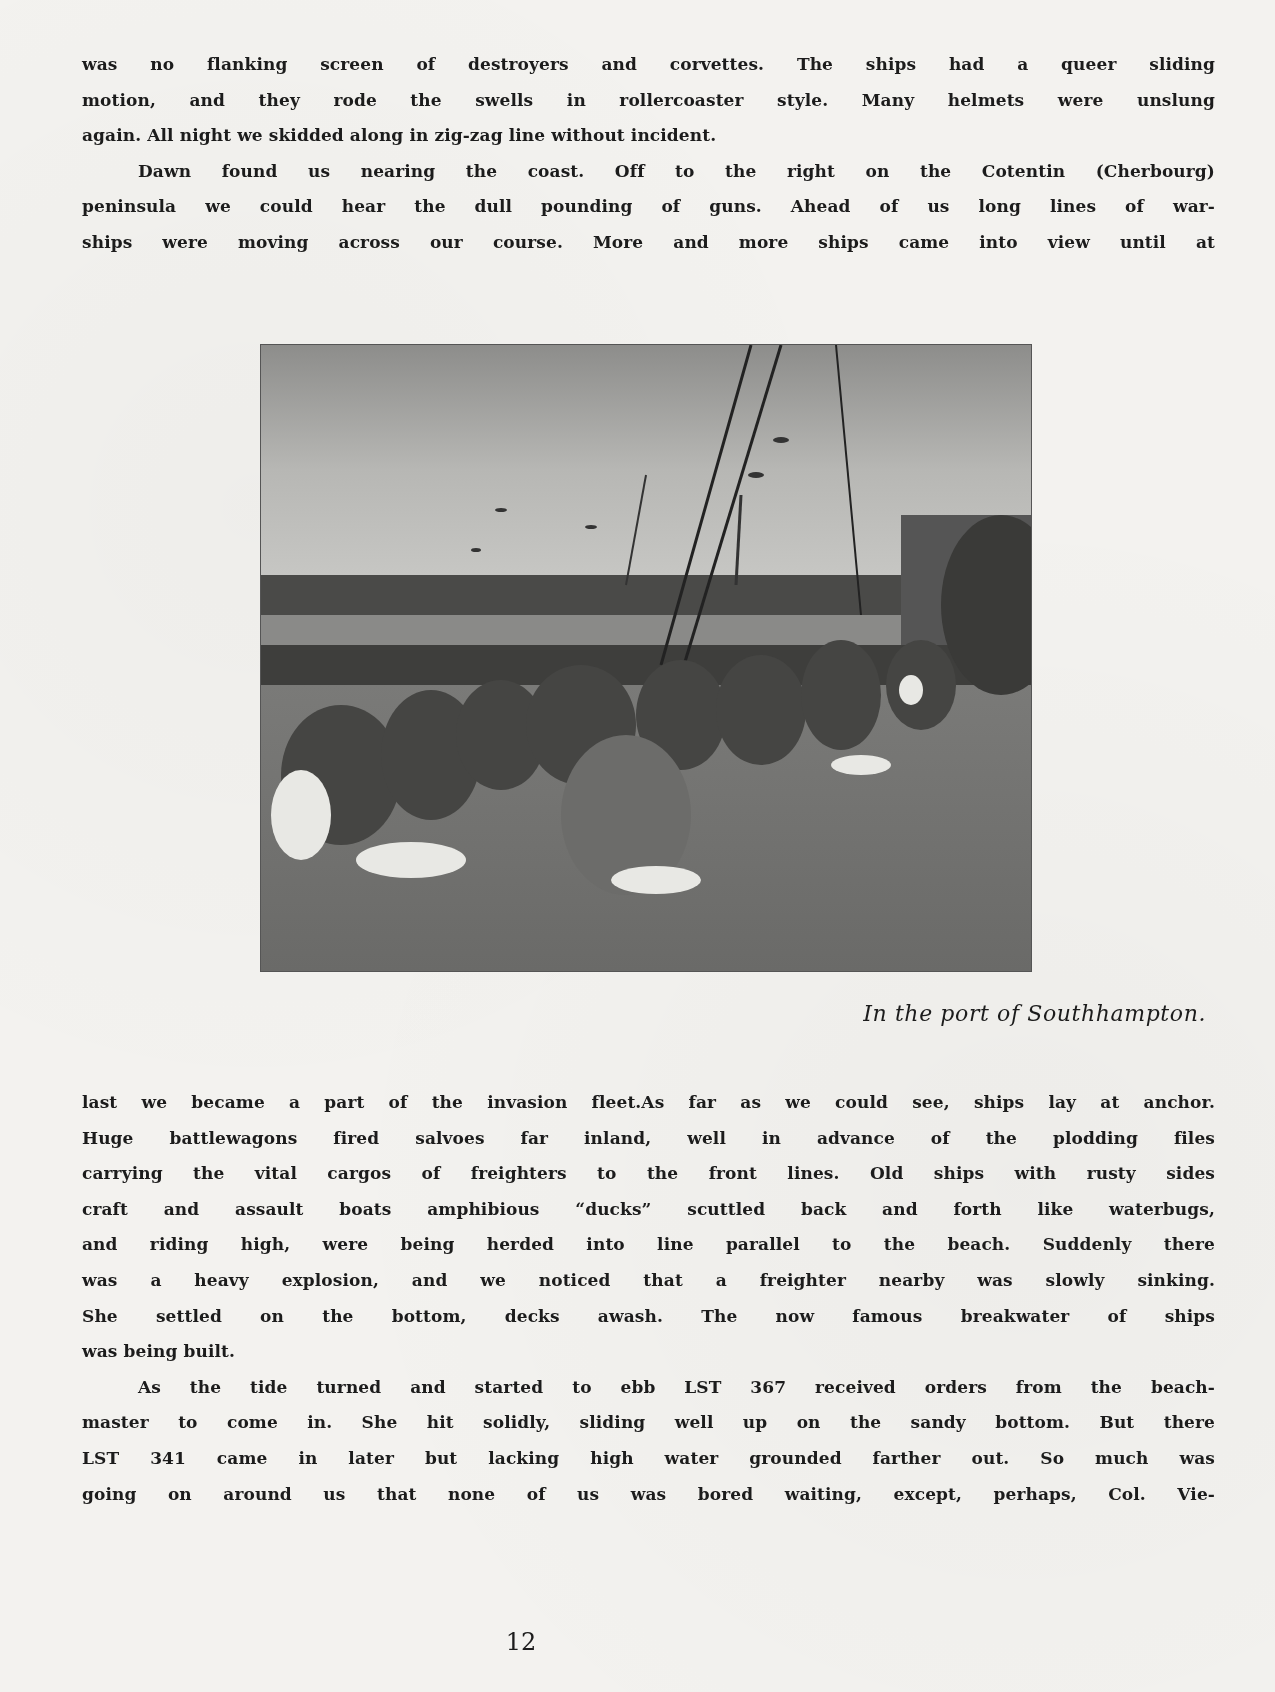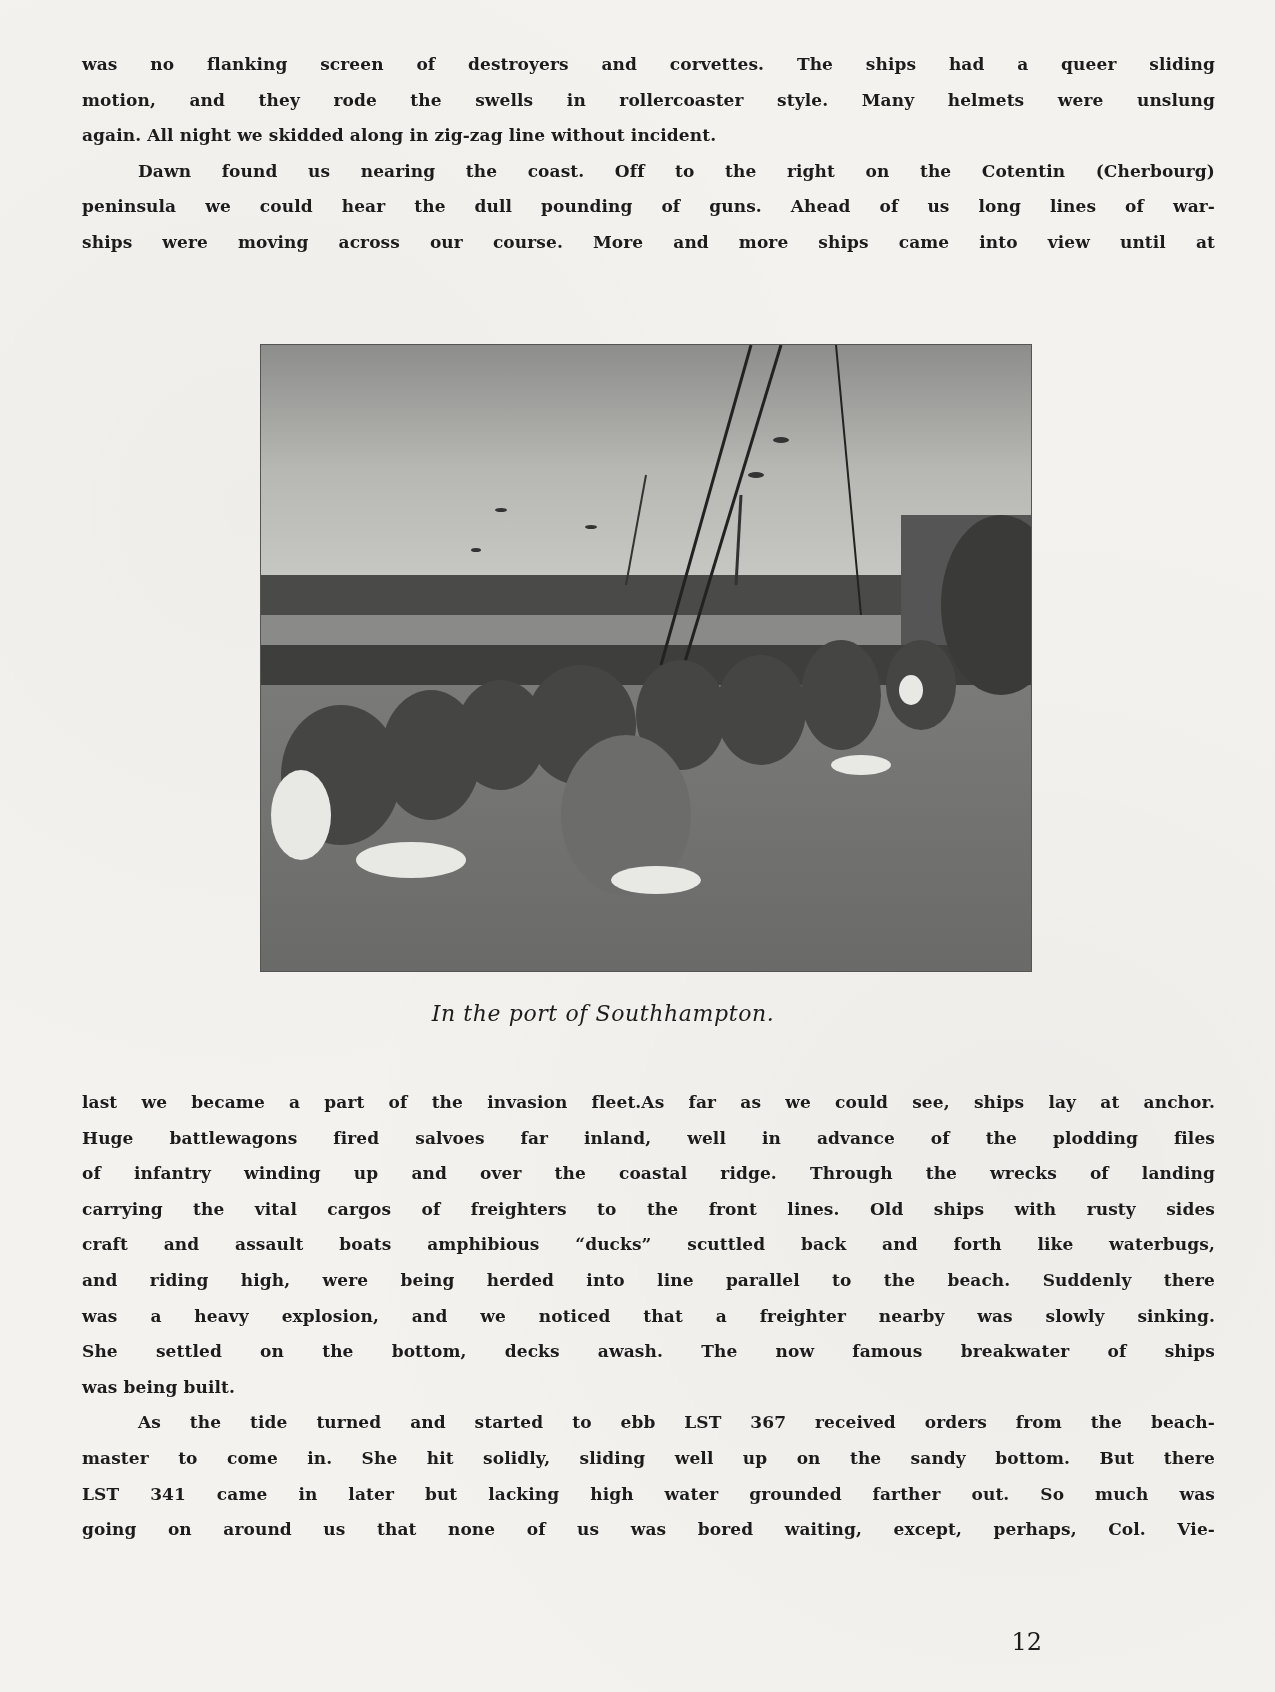--- a/index.html
+++ b/index.html
@@ -34,26 +34,26 @@
 
   .photo-figure {
     position: absolute; left: 260px; top: 344px; width: 770px; height: 626px;
     background: #9a9a98; overflow: hidden;
     border: 1px solid #555;
   }
   .photo-figure svg { display: block; width: 100%; height: 100%; }
 
   .caption {
     position: absolute; left: 0; width: 1206px; top: 1001px;
-    text-align: center; font-style: italic;
+    text-align: right; font-style: italic;
     font-size: 22px; letter-spacing: 0.6px;
   }
   .page-number {
     position: absolute; left: 0; width: 1042px; top: 1628px;
-    text-align: right; font-size: 24px;
+    text-align: center; font-size: 24px;
   }
 </style>
 </head>
 <body>
 
 <div class="page-noise"></div>
 
 <div class="text-block" id="block-top">
   <span class="line">was no flanking screen of destroyers and corvettes.  The ships had a queer sliding</span>
   <span class="line">motion, and they rode the swells in rollercoaster style. Many helmets were unslung</span>
@@ -112,21 +112,20 @@
       <ellipse cx="650" cy="345" rx="12" ry="15"></ellipse>
     </g>
   </svg>
 </div>
 
 <div class="caption">In the port of Southhampton.</div>
 
 <div class="text-block" id="block-bottom">
   <span class="line">last we became a part of the invasion fleet.As far as we could see, ships lay at anchor.</span>
   <span class="line">Huge battlewagons fired salvoes far inland, well in advance of the plodding files</span>
-  <span class="line">of infantry winding up and over the coastal ridge. Through the wrecks of landing</span>
   <span class="line">carrying the vital cargos of freighters to the front lines. Old ships with rusty sides</span>
   <span class="line">craft and assault boats amphibious “ducks” scuttled back and forth like waterbugs,</span>
   <span class="line">and riding high, were being herded into line parallel to the beach. Suddenly there</span>
   <span class="line">was a heavy explosion, and we noticed that a freighter nearby was slowly sinking.</span>
   <span class="line">She settled on the bottom, decks awash.  The now famous breakwater of ships</span>
   <span class="line last">was being built.</span>
   <span class="line indent">As the tide turned and started to ebb LST 367 received orders from the beach-</span>
   <span class="line">master to come in. She hit solidly, sliding well up on the sandy bottom. But there</span>
   <span class="line">LST 341 came in later but lacking high water grounded farther out. So much was</span>
   <span class="line">going on around us that none of us was bored waiting, except, perhaps, Col. Vie-</span>

